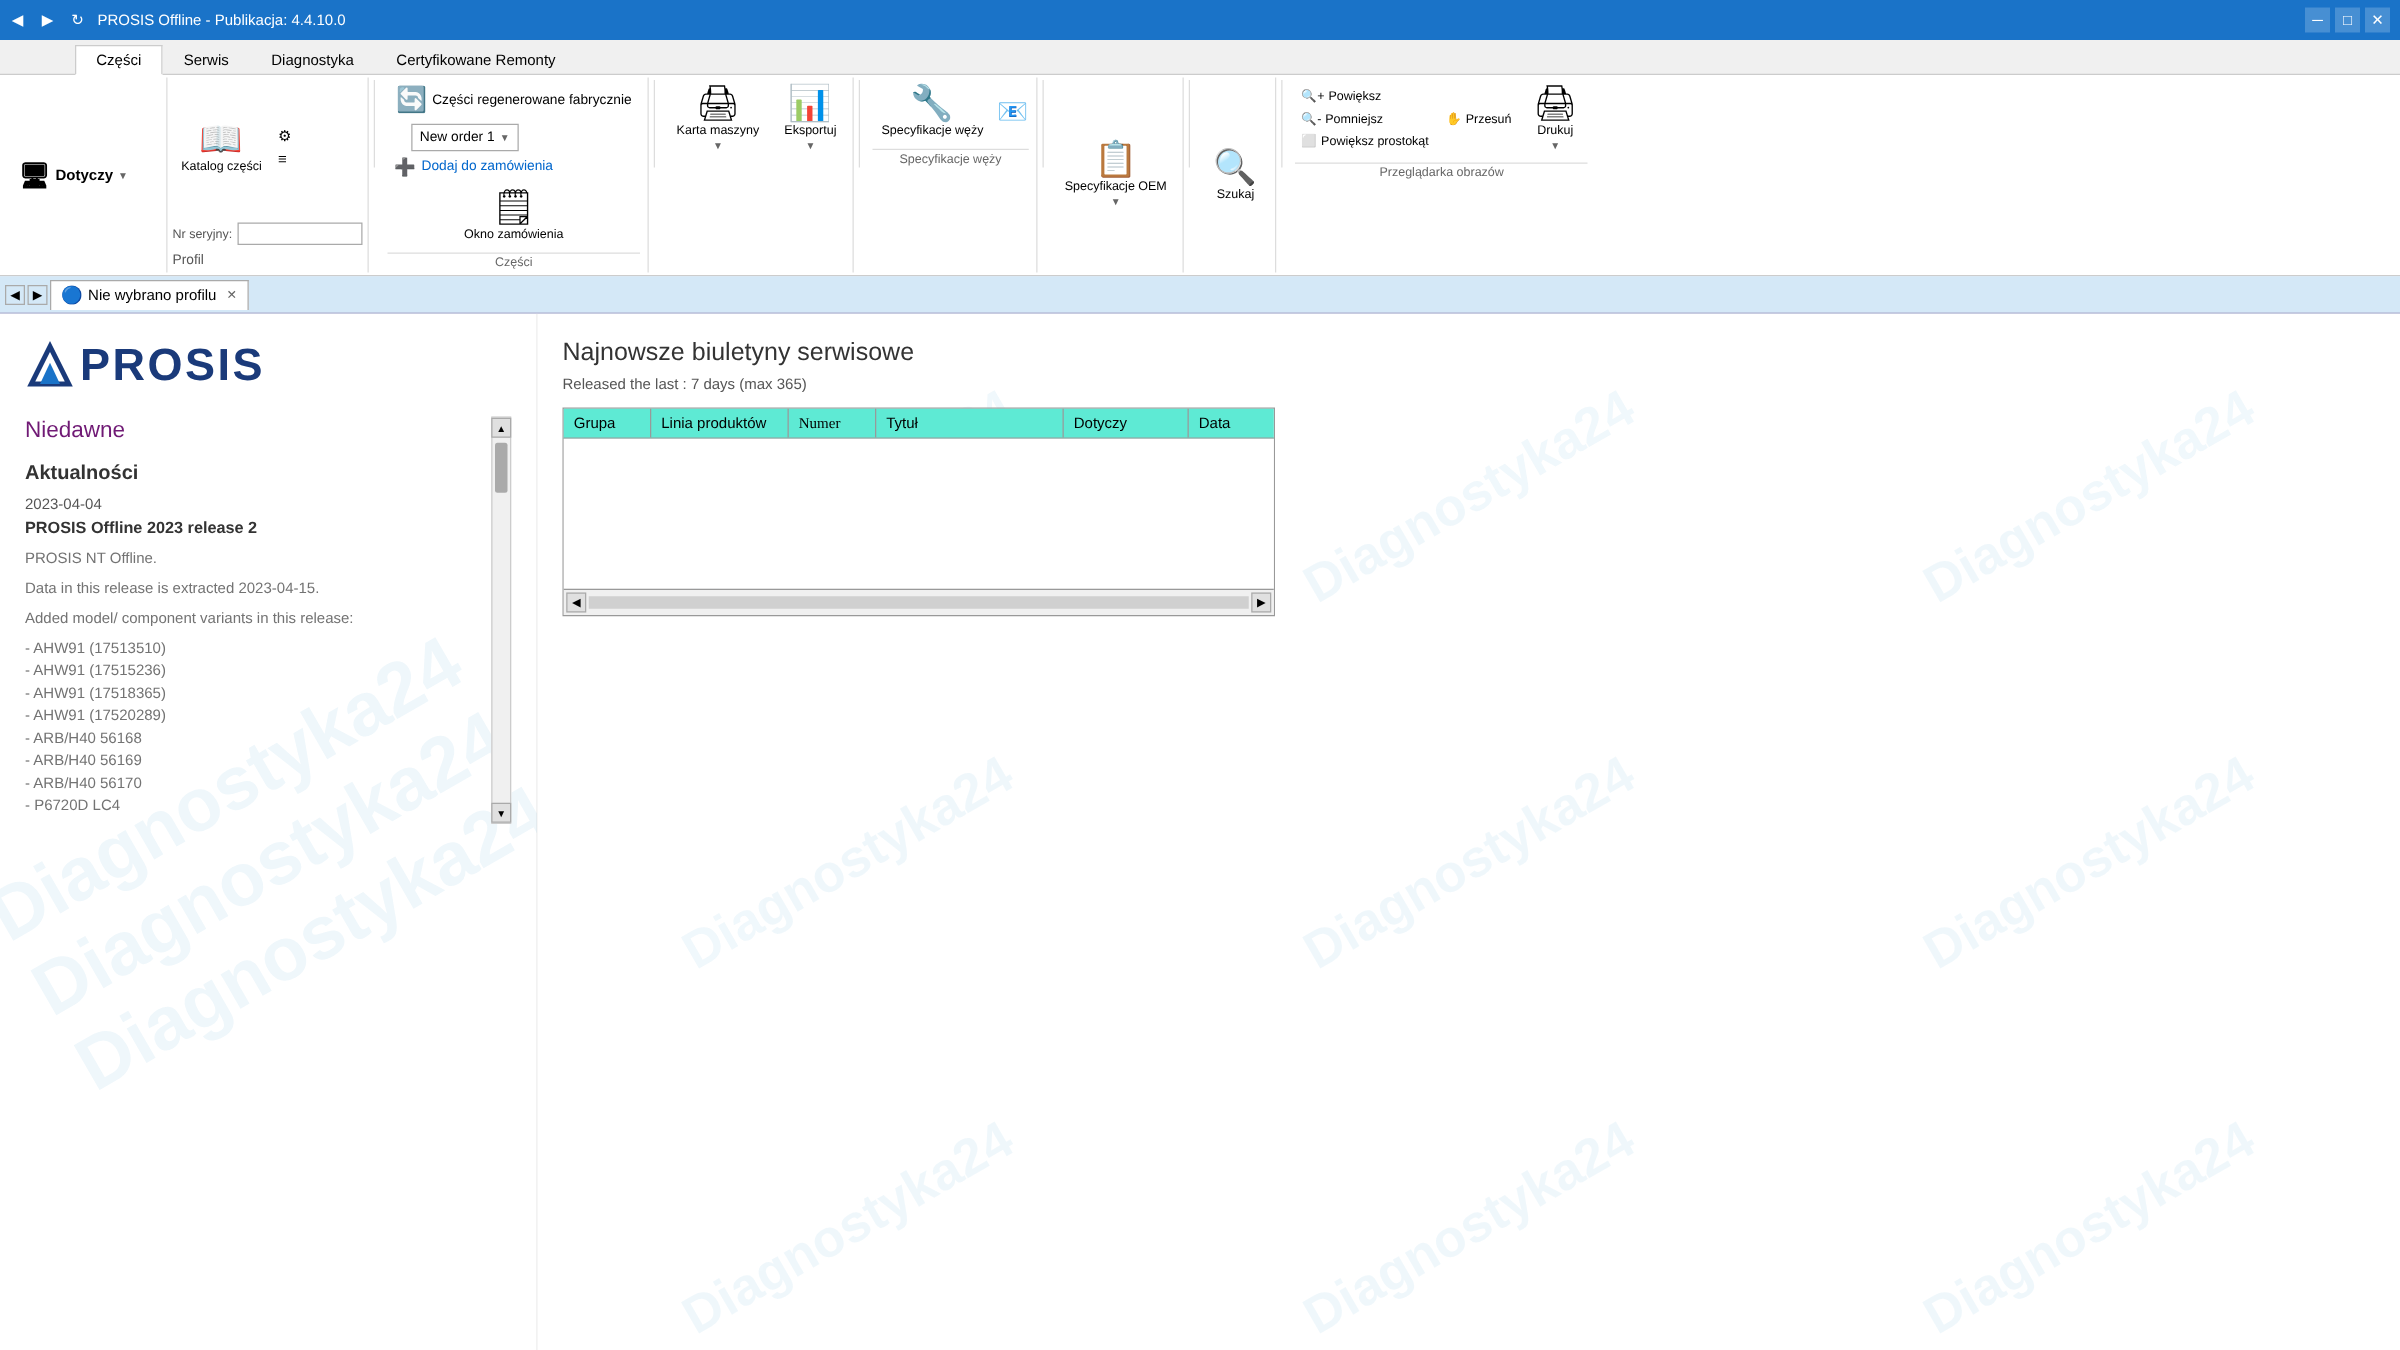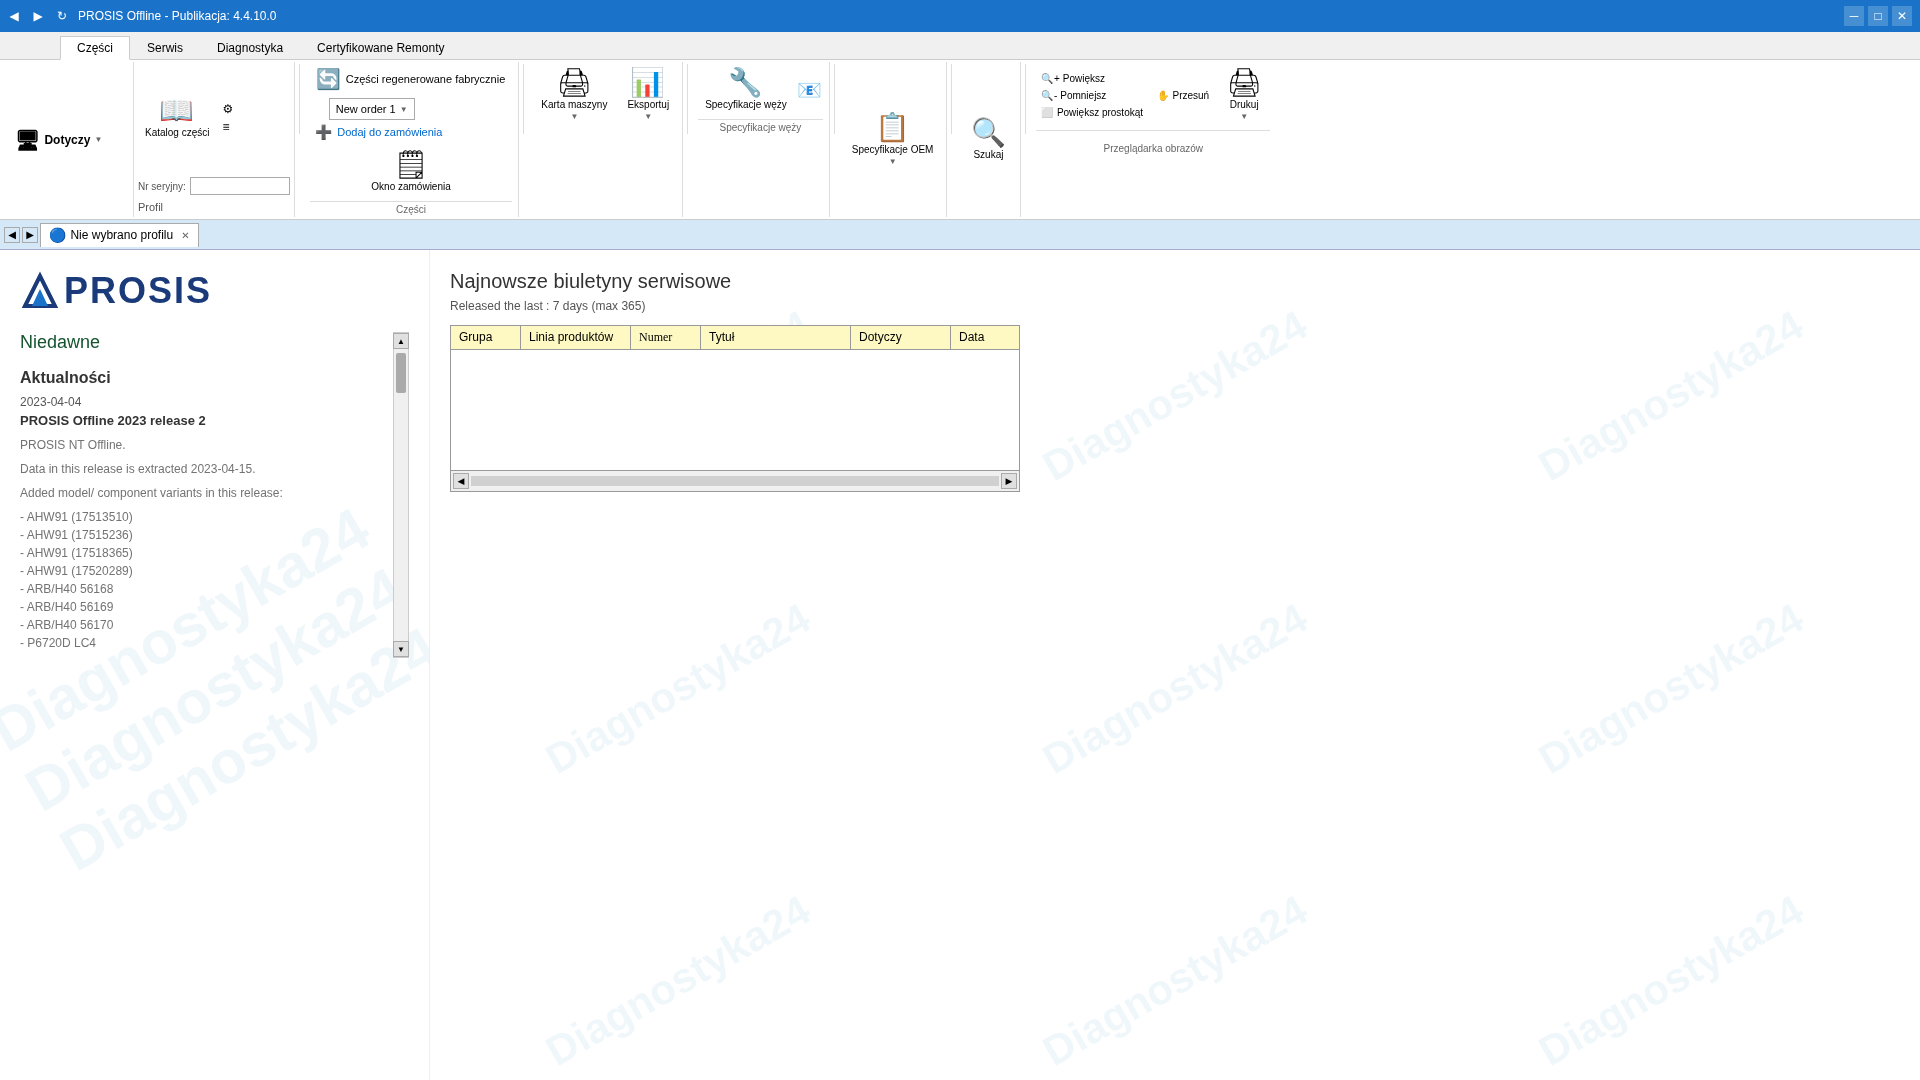--- a/index.html
+++ b/index.html
@@ -163,21 +163,21 @@
       font-size: 60px;
       font-weight: bold;
       color: #3399cc;
       transform: rotate(-30deg);
       pointer-events: none;
       z-index: 0;
       white-space: nowrap;
       overflow: hidden;
     }
 
-    #left-panel h2 { font-size: 18px; font-weight: normal; color: #14532d; margin-bottom: 16px; position: relative; z-index: 1; }
+    #left-panel h2 { font-size: 18px; font-weight: normal; color: #701a75; margin-bottom: 16px; position: relative; z-index: 1; }
     #left-panel h3 { font-size: 16px; font-weight: bold; color: #333; margin-bottom: 8px; position: relative; z-index: 1; }
     .news-date { font-size: 12px; color: #555; margin-bottom: 4px; position: relative; z-index: 1; }
     .news-title { font-size: 13px; font-weight: bold; color: #333; margin-bottom: 8px; position: relative; z-index: 1; }
     .news-body { font-size: 12px; color: #737373; line-height: 1.5; position: relative; z-index: 1; }
     .news-body p { margin-bottom: 6px; }
 
     
     #left-scroll-container {
       position: relative;
       display: flex;
@@ -216,21 +216,21 @@
       overflow: hidden;
     }
     #right-panel h2 { font-size: 20px; font-weight: normal; color: #333; margin-bottom: 6px; }
     .released-label { font-size: 12px; color: #555; margin-bottom: 12px; }
     .table-wrapper {
       border: 1px solid #999;
       width: 570px;
     }
     .table-header-row {
       display: flex;
-      background: #fef9c3;
+      background: #5eead4;
       border-bottom: 1px solid #999;
     }
     .table-header-cell {
       padding: 4px 8px;
       font-size: 12px;
       border-right: 1px solid #999;
     }
     .table-header-cell:last-child { border-right: none; }
     .table-scroll-bar {
       display: flex;
@@ -548,21 +548,21 @@
           <span>✋</span>
           <span>Przesuń</span>
         </div>
       </div>
       <div class="ribbon-large-btn">
         <span class="ribbon-large-icon">🖨</span>
         <span>Drukuj</span>
         <span class="dropdown-arrow">▼</span>
       </div>
     </div>
-    <div style="font-size:10px; color:#666; text-align:center; border-top:1px solid #ddd; padding-top:12px;">Przeglądarka obrazów</div>
+    <div style="font-size:10px; color:#666; text-align:center; border-top:1px solid #ddd; padding-top:2px;">Przeglądarka obrazów</div>
   </div>
 </div>
 
 <div id="tab-bar">
   <button class="tab-nav-btn">◀</button>
   <button class="tab-nav-btn">▶</button>
   <div class="tab-item">
     <span class="tab-icon">🔵</span>
     <span>Nie wybrano profilu</span>
     <span class="tab-close">✕</span>

